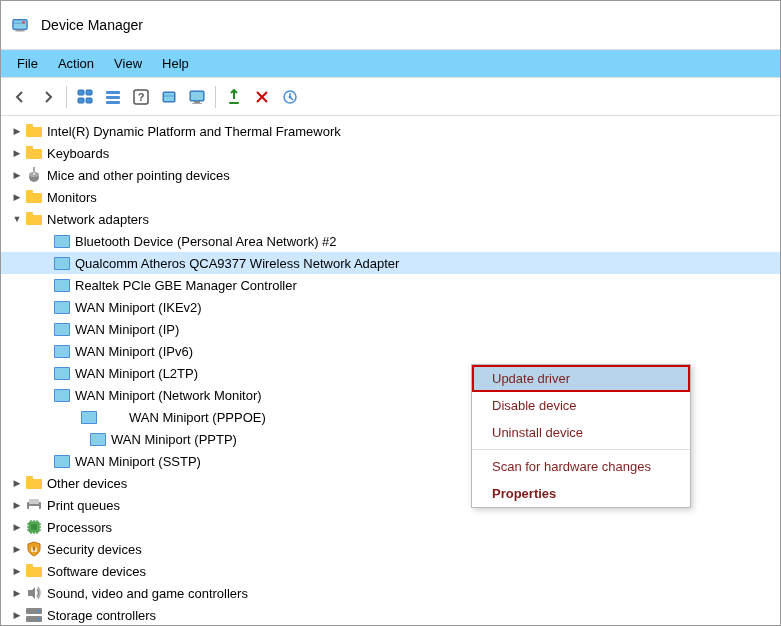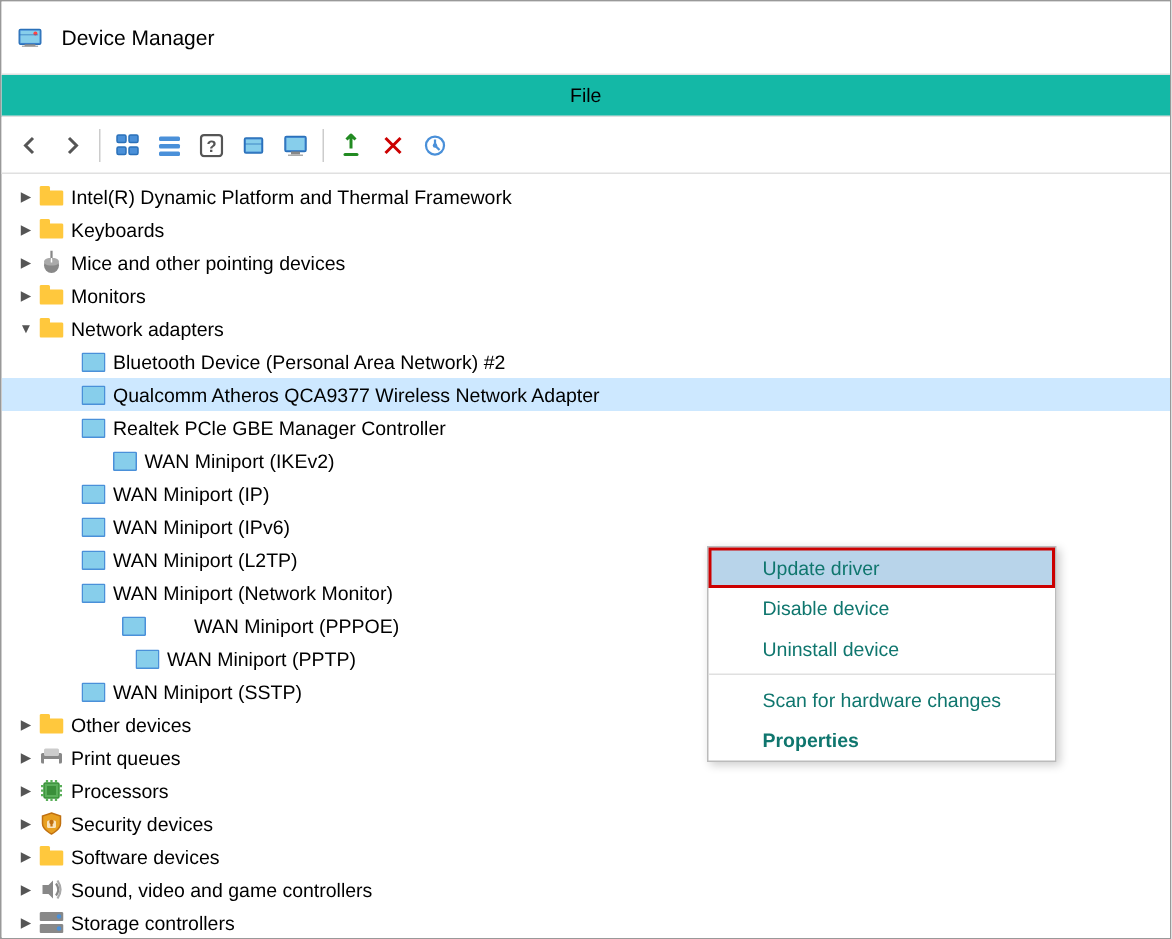--- a/index.html
+++ b/index.html
@@ -30,24 +30,23 @@
     .title-text {
       font-size: 14px;
       font-weight: normal;
       color: #000;
     }
     .menu-bar {
       display: flex;
       gap: 4px;
       padding: 4px 8px;
       border-bottom: 1px solid #e0e0e0;
-      background: #14b8a6;
+      background: #7dd3fc;
       height: 28px;
       align-items: center;
-      flex-direction: column;
     }
     .menu-item {
       padding: 2px 8px;
       cursor: pointer;
       border-radius: 3px;
       font-size: 13px;
     }
     .toolbar {
       display: flex;
       align-items: center;
@@ -121,24 +120,24 @@
       position: absolute;
       background: #fff;
       border: 1px solid #bbb;
       box-shadow: 2px 2px 6px rgba(0,0,0,0.2);
       z-index: 100;
       min-width: 220px;
       top: 248px;
       left: 470px;
     }
     .ctx-item {
-      padding: 6px 36px;
+      padding: 6px 20px;
       cursor: pointer;
       font-size: 13px;
-      color: #0f766e;
+      color: #7f1d1d;
     }
     .ctx-item.active {
       background: #b8d4ea;
       outline: 2px solid #cc0000;
       outline-offset: -2px;
       font-weight: normal;
     }
     .ctx-item.bold {
       font-weight: bold;
     }
@@ -329,21 +328,21 @@
       <div class="expander" style="visibility:hidden;">▶</div>
       <div class="item-icon">
         <svg width="16" height="13" viewBox="0 0 16 13">
             <rect x="0" y="0" width="16" height="13" rx="1" fill="#4a90d9"></rect>
             <rect x="1" y="1" width="14" height="11" fill="#87ceeb"></rect>
           </svg>
       </div>
       <span class="item-label">Realtek PCle GBE Manager Controller</span>
     </div>
 
-    <div class="tree-item" style="padding-left: 57px;">
+    <div class="tree-item" style="padding-left: 20px; margin-left: 16px;">
       <div class="expander" style="visibility:hidden;">▶</div>
       <div class="item-icon">
         <svg width="16" height="13" viewBox="0 0 16 13">
             <rect x="0" y="0" width="16" height="13" rx="1" fill="#4a90d9"></rect>
             <rect x="1" y="1" width="14" height="11" fill="#87ceeb"></rect>
           </svg>
       </div>
       <span class="item-label">WAN Miniport (IKEv2)</span>
     </div>
 

